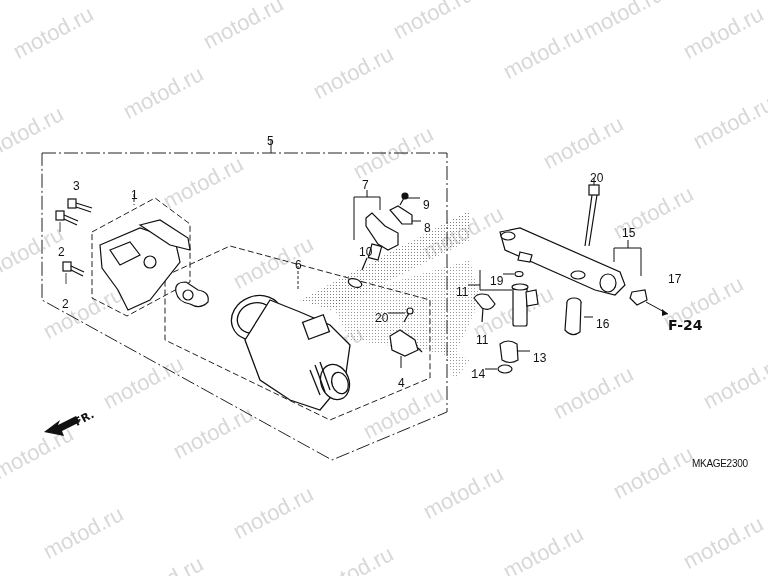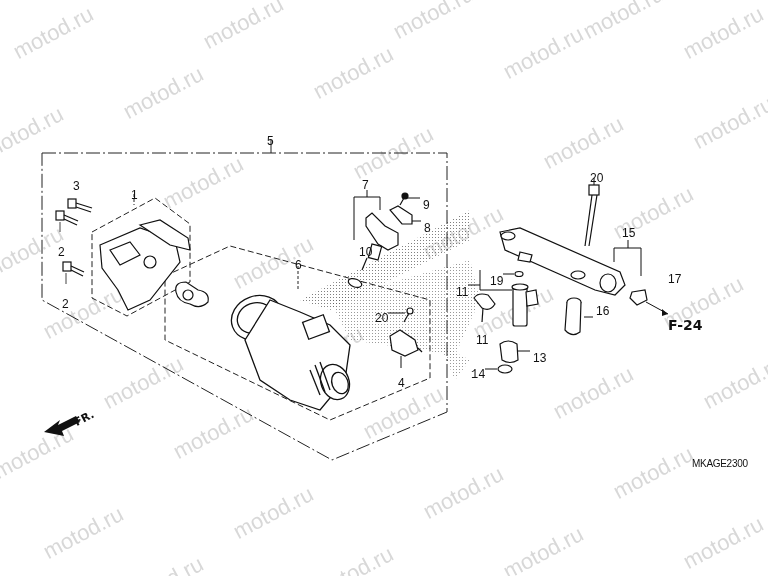--- a/index.html
+++ b/index.html
@@ -211,21 +211,21 @@
       <div class="callout" style="left: 295px; top: 258px;">6</div>
       <div class="callout" style="left: 362px; top: 178px;">7</div>
       <div class="callout" style="left: 424px; top: 221px;">8</div>
       <div class="callout" style="left: 423px; top: 198px;">9</div>
       <div class="callout" style="left: 347px; top: 245px; margin-left: 12px;">10</div>
       <div class="callout" style="left: 456px; top: 285px; text-align: center;">11</div>
       <div class="callout" style="left: 476px; top: 333px;">11</div>
       <div class="callout" style="left: 533px; top: 351px;">13</div>
       <div class="callout" style="left: 471px; top: 368px; font-family: Liberation Mono, monospace;">14</div>
       <div class="callout" style="left: 622px; top: 226px;">15</div>
-      <div class="callout" style="left: 596px; top: 304px;">16</div>
+      <div class="callout" style="left: 596px; top: 317px;">16</div>
       <div class="callout" style="left: 668px; top: 272px;">17</div>
       <div class="callout" style="left: 590px; top: 171px;">20</div>
       <div class="callout" style="left: 490px; top: 274px;">19</div>
       <div class="callout" style="left: 375px; top: 311px;">20</div>
     </div>
 
   <div class="fr" style="left:74px;top:412px;">FR.</div>
   <div class="fref" style="left:668px;top:317px;">F-24</div>
   <div class="code" style="left:692px;top:458px;">MKAGE2300</div>
 </div>

